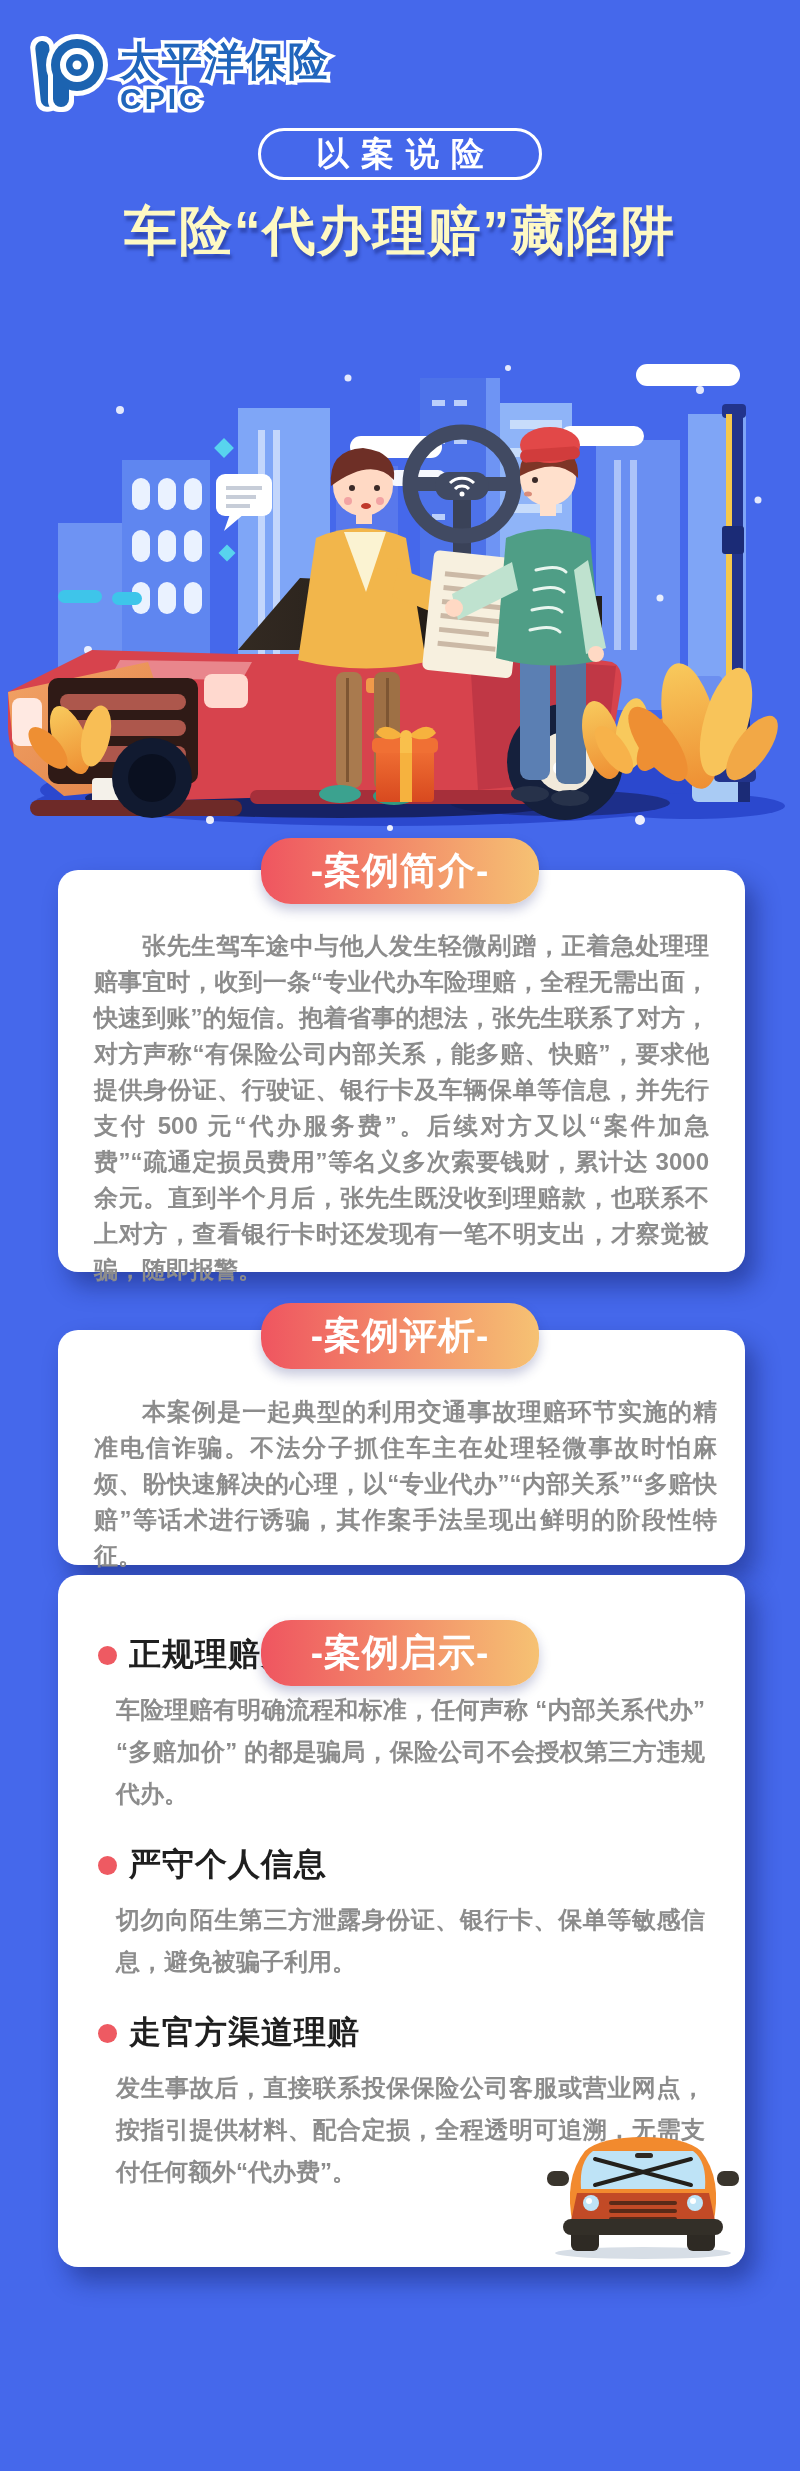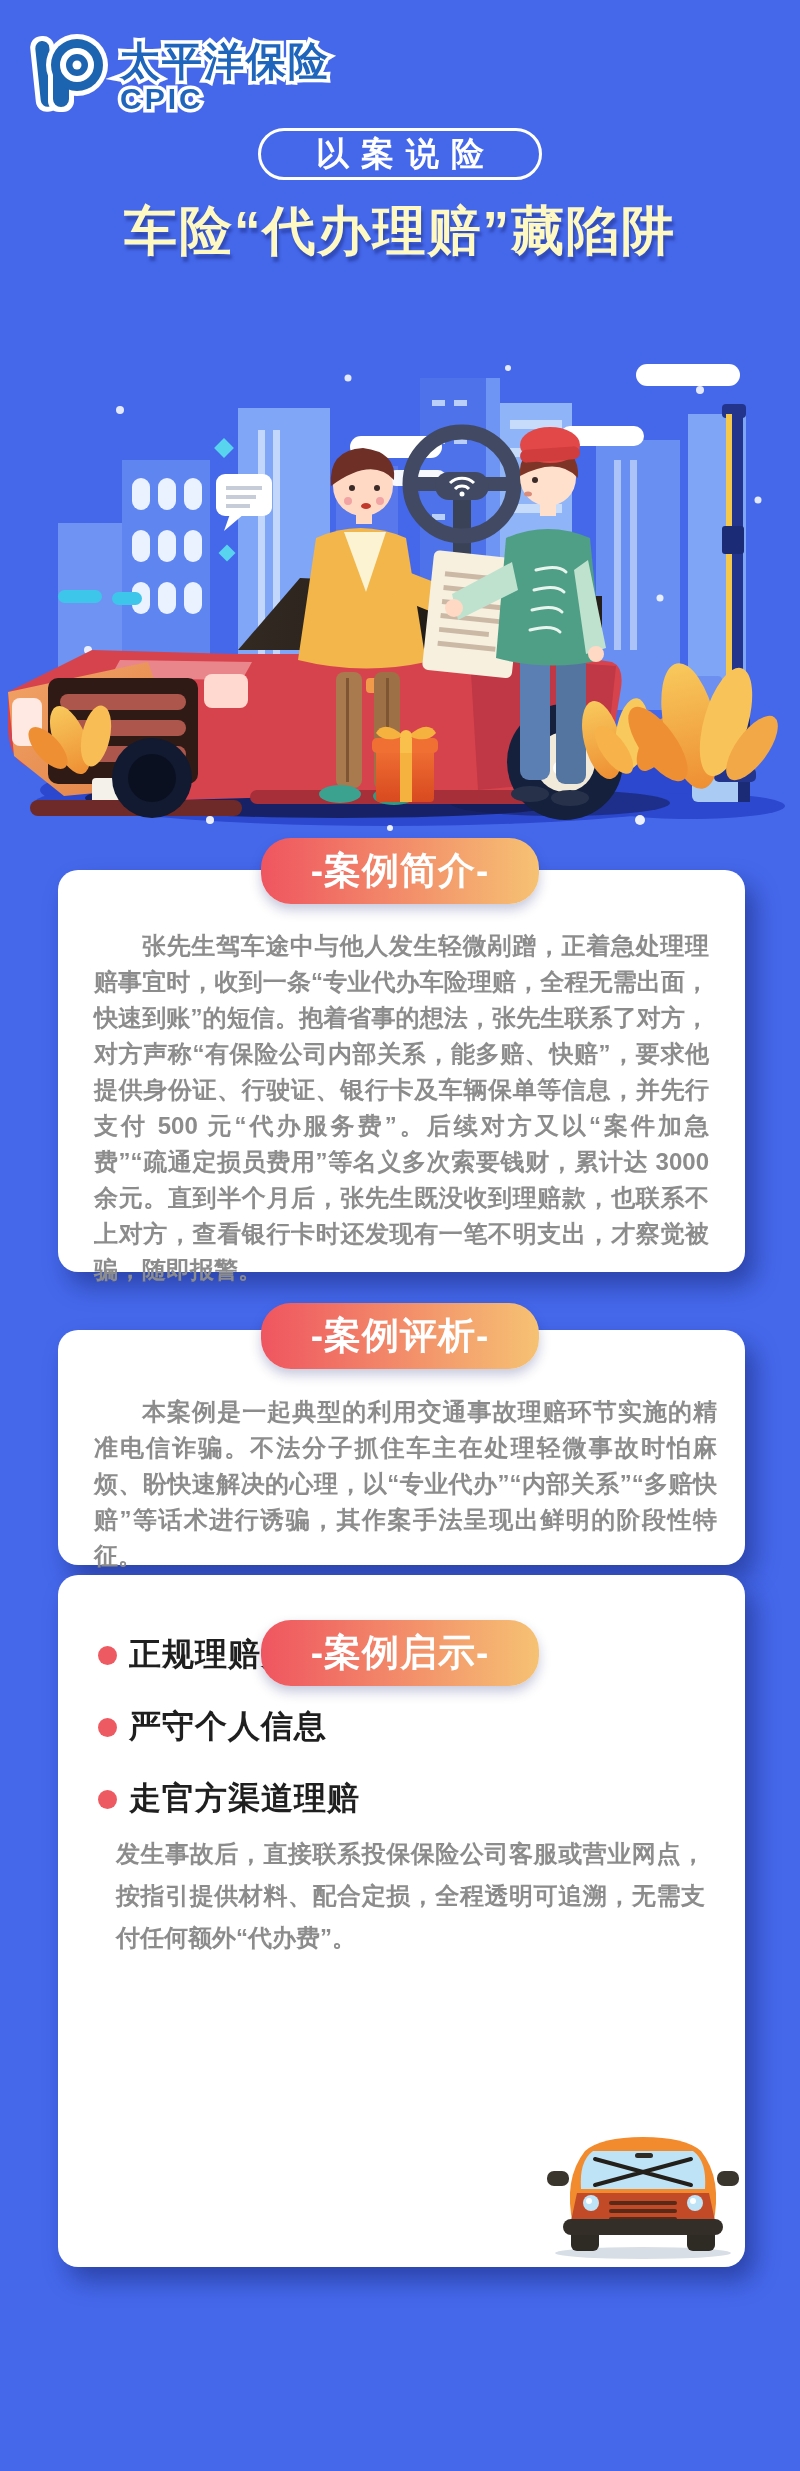--- a/index.html
+++ b/index.html
@@ -343,27 +343,29 @@
   </div>
 
   <div class="sec-badge badge-3">-案例启示-</div>
   <div class="card card-3">
 
     <div class="lesson-item">
       <div class="lesson-head">
         <span class="bullet"></span>
         <span class="lesson-title">正规理赔无 “捷径”</span>
       </div>
+      <p class="lesson-body">车险理赔有明确流程和标准，任何声称 “内部关系代办” “多赔加价” 的都是骗局，保险公司不会授权第三方违规代办。</p>
     </div>
 
     <div class="lesson-item">
       <div class="lesson-head">
         <span class="bullet"></span>
         <span class="lesson-title">严守个人信息</span>
       </div>
+      <p class="lesson-body">切勿向陌生第三方泄露身份证、银行卡、保单等敏感信息，避免被骗子利用。</p>
     </div>
 
     <div class="lesson-item">
       <div class="lesson-head">
         <span class="bullet"></span>
         <span class="lesson-title">走官方渠道理赔</span>
       </div>
       <p class="lesson-body">发生事故后，直接联系投保保险公司客服或营业网点，按指引提供材料、配合定损，全程透明可追溯，无需支付任何额外“代办费”。</p>
     </div>
 

